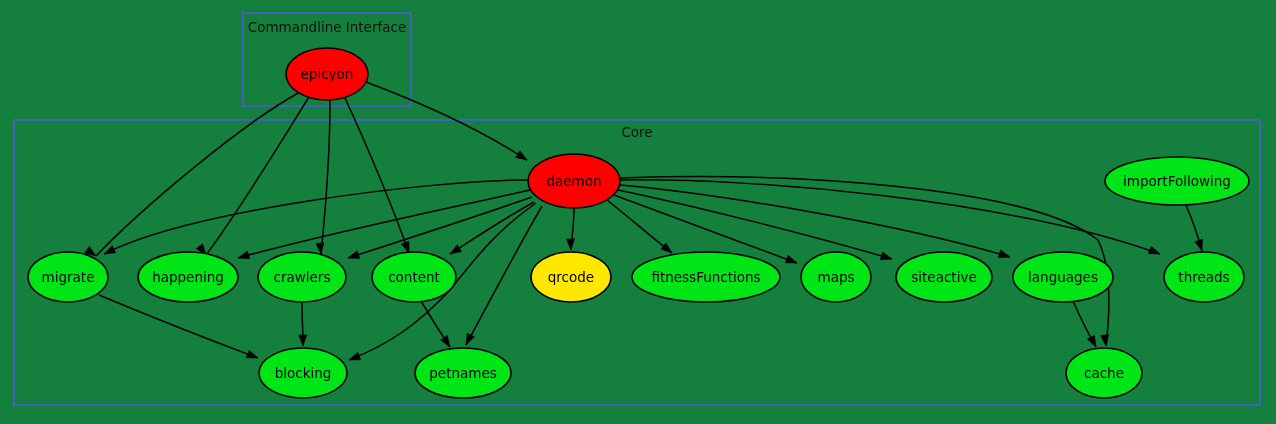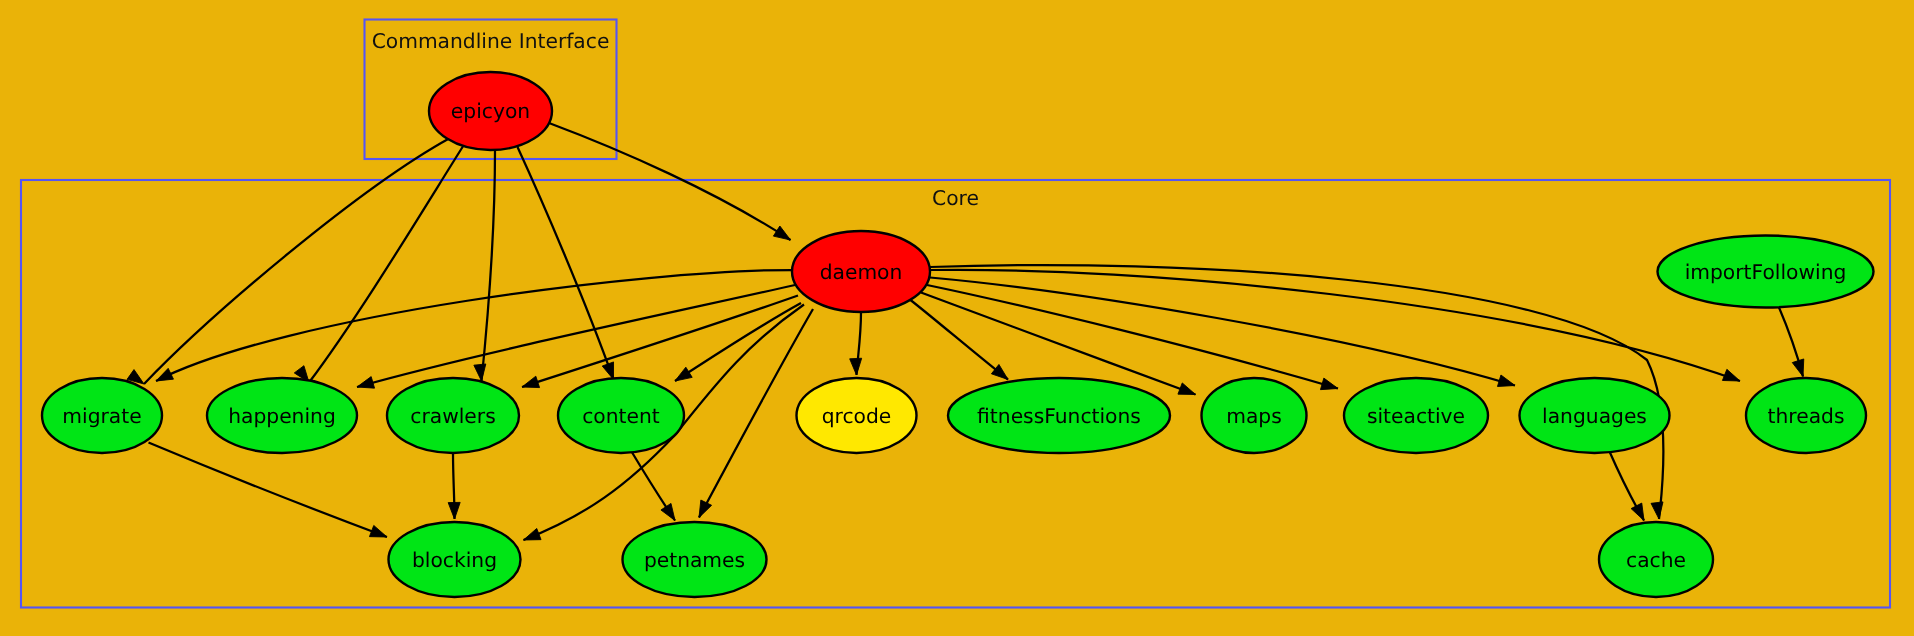--- a/index.html
+++ b/index.html
@@ -7,21 +7,21 @@
     padding: 0;
     background: #ffffff;
   }
   body {
     font-family: "DejaVu Sans", sans-serif;
   }
   #canvas {
     position: relative;
     width: 1276px;
     height: 424px;
-    background: #eab308;
+    background: #15803d;
     overflow: hidden;
   }
   svg#graph {
     display: block;
     width: 1276px;
     height: 424px;
   }
   .cluster-rect {
     fill: none;
     stroke: #5555f5;

